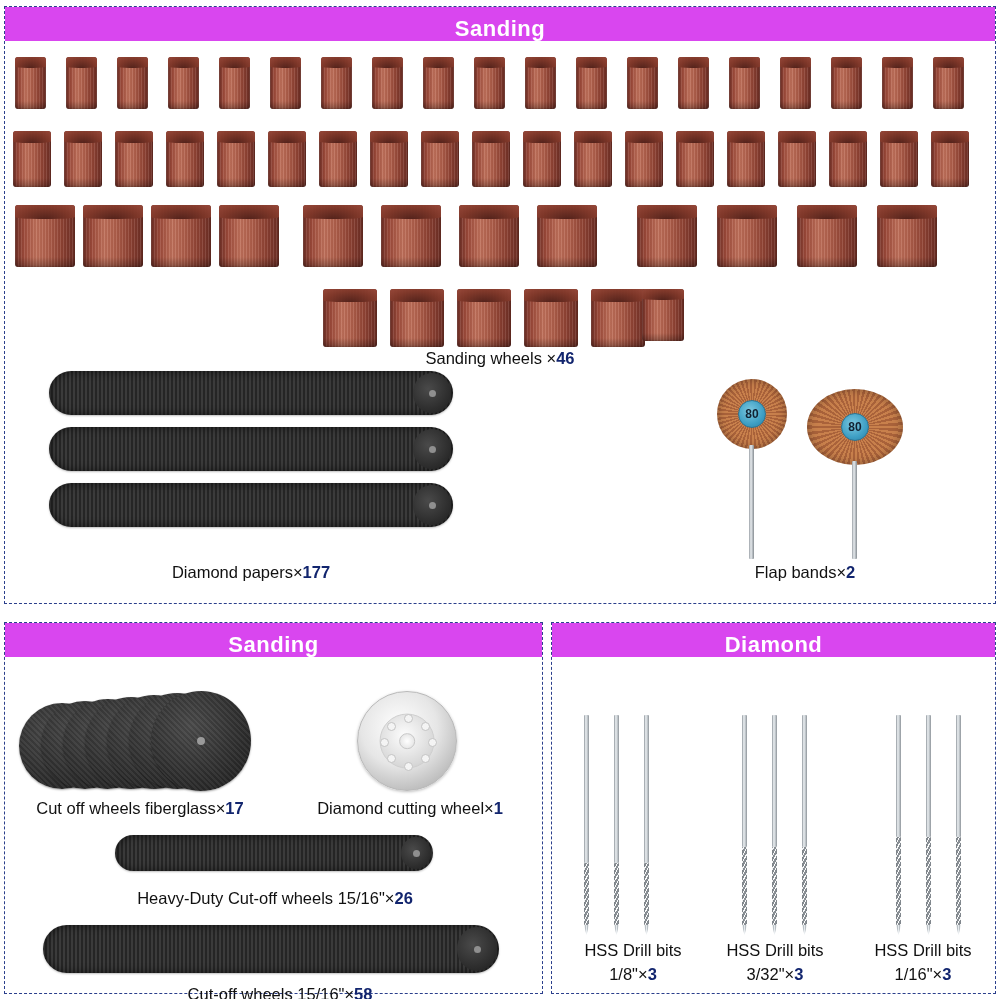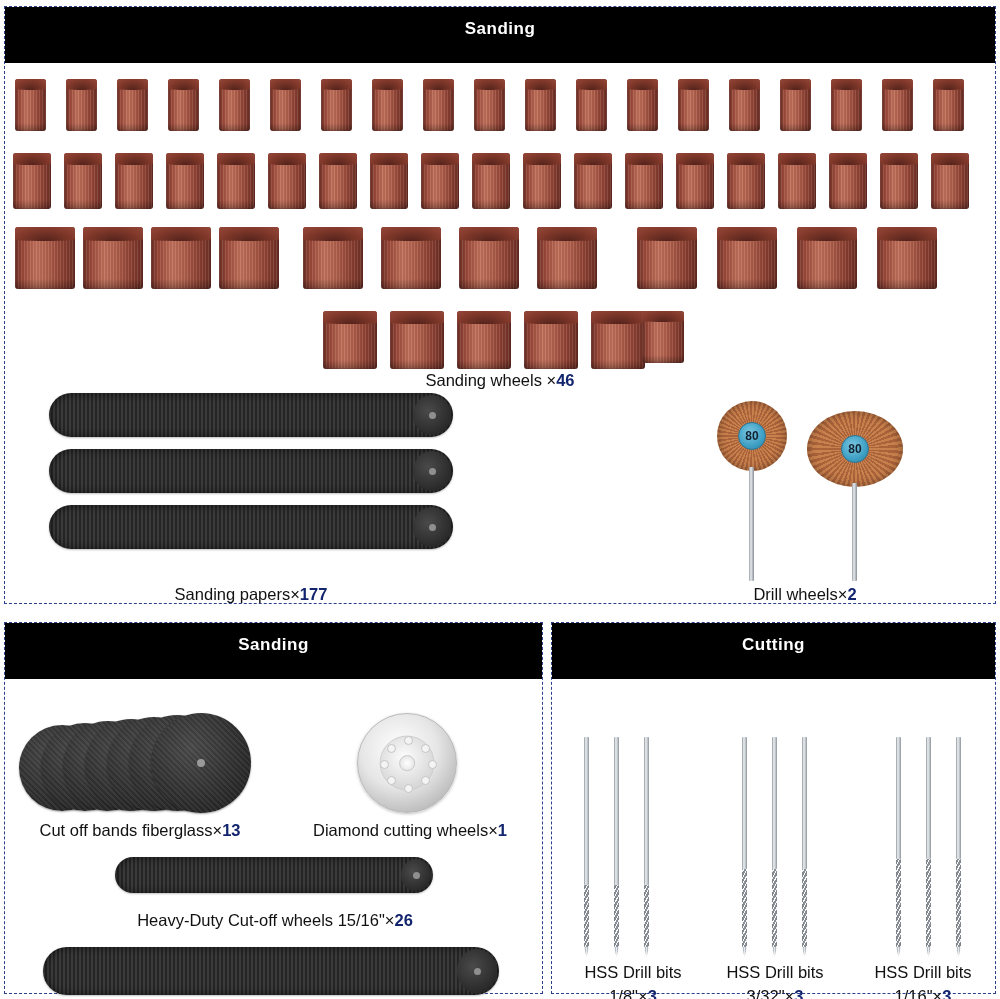--- a/index.html
+++ b/index.html
@@ -13,28 +13,28 @@
   }
   .page { position: relative; width: 1000px; height: 999px; }
 
   
   .panel {
     position: absolute;
     border: 1px dashed #2b3f8c;
     background: #fff;
   }
   .panel-header {
-    background: #000000;
+    background: #d946ef;
     color: #fff;
     text-align: center;
     font-weight: bold;
     letter-spacing: .5px;
-    font-size: 17px;
+    font-size: 22px;
     line-height: 44px;
-    height: 56px;
+    height: 34px;
     position: relative;
   }
   .panel-body { position: relative; width: 100%; }
 
   #panel-sanding  { left: 4px;   top: 6px;   width: 992px; height: 598px; }
   #panel-cutting  { left: 4px;   top: 622px; width: 539px; height: 372px; }
   #panel-drilling { left: 551px; top: 622px; width: 445px; height: 372px; }
 
   
   .caption {
@@ -258,37 +258,37 @@
             <span class="hole"></span>
           </div>
       </div>
       <div class="paper-stack" style="left:44px; top:442px; width:404px; height:44px;">
         <div class="cap">
             <span class="hole"></span>
           </div>
       </div>
 
       <div class="caption" style="left:86px; top:522px; width:320px;">
-        <span>Sanding papers×</span><span class="num">177</span>
+        <span>Diamond papers×</span><span class="num">177</span>
       </div>
 
       <div class="flapwheel" style="left:712px; top:338px; width:70px; height:180px;">
         <div class="disc" style="width:70px; height:70px;"></div>
         <div class="hub" style="left:21px; top:21px; width:28px; height:28px;">80</div>
         <div class="shank" style="left:32px; top:66px; width:5px; height:114px;"></div>
       </div>
 
       <div class="flapwheel" style="left:802px; top:348px; width:96px; height:170px;">
         <div class="disc" style="width:96px; height:76px; border-radius:48px/38px;"></div>
         <div class="hub" style="left:34px; top:24px; width:28px; height:28px;">80</div>
         <div class="shank" style="left:45px; top:72px; width:5px; height:98px;"></div>
       </div>
 
       <div class="caption" style="left:680px; top:522px; width:240px;">
-        <span>Drill wheels×</span><span class="num">2</span>
+        <span>Flap bands×</span><span class="num">2</span>
       </div>
 
     </div>
   </section>
 
   <section class="panel" id="panel-cutting">
     <div class="panel-header">Sanding</div>
     <div class="panel-body">
 
       <div class="cutdisc" style="left:14px;  top:46px; width:86px; height:86px;">
@@ -320,24 +320,24 @@
         <div class="slot" style="left:63px; top:30px;"></div>
         <div class="slot" style="left:70px; top:46px;"></div>
         <div class="slot" style="left:63px; top:62px;"></div>
         <div class="slot" style="left:46px; top:70px;"></div>
         <div class="slot" style="left:29px; top:62px;"></div>
         <div class="slot" style="left:22px; top:46px;"></div>
         <div class="slot" style="left:29px; top:30px;"></div>
       </div>
 
       <div class="caption" style="left:10px; top:142px; width:250px;">
-        <span>Cut off bands fiberglass×</span><span class="num">13</span>
+        <span>Cut off wheels fiberglass×</span><span class="num">17</span>
       </div>
       <div class="caption" style="left:280px; top:142px; width:250px;">
-        <span>Diamond cutting wheels×</span><span class="num">1</span>
+        <span>Diamond cutting wheel×</span><span class="num">1</span>
       </div>
 
       <div class="paper-stack" style="left:110px; top:178px; width:318px; height:36px; border-radius:18px;">
         <div class="cap" style="width:30px;">
             <span class="hole"></span>
           </div>
       </div>
       <div class="caption" style="left:60px; top:232px; width:420px;">
         <span>Heavy-Duty Cut-off wheels 15/16"×</span><span class="num">26</span>
       </div>
@@ -348,21 +348,21 @@
           </div>
       </div>
       <div class="caption" style="left:110px; top:328px; width:330px;">
         <span>Cut-off wheels 15/16"×</span><span class="num">58</span>
       </div>
 
     </div>
   </section>
 
   <section class="panel" id="panel-drilling">
-    <div class="panel-header">Cutting</div>
+    <div class="panel-header">Diamond</div>
     <div class="panel-body">
 
       <div class="bit" style="left:32px; top:58px; width:5px; height:220px;">
         <div class="shank" style="height:148px;"></div>
         <div class="flute" style="top:148px; height:62px;"></div>
         <div class="tip" style="top:210px;"></div>
       </div>
       <div class="bit" style="left:62px; top:58px; width:5px; height:220px;">
         <div class="shank" style="height:148px;"></div>
         <div class="flute" style="top:148px; height:62px;"></div>

